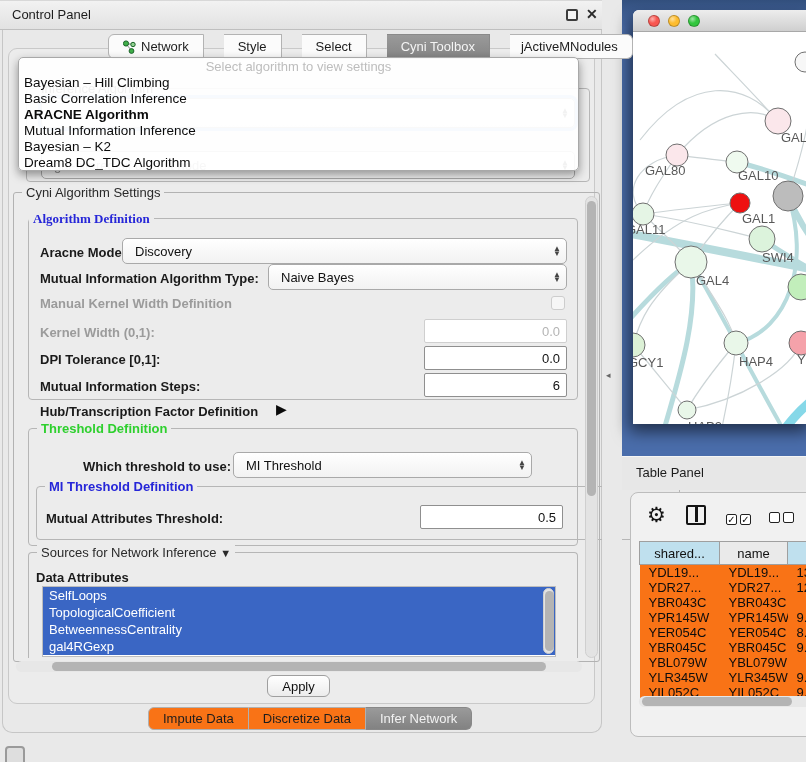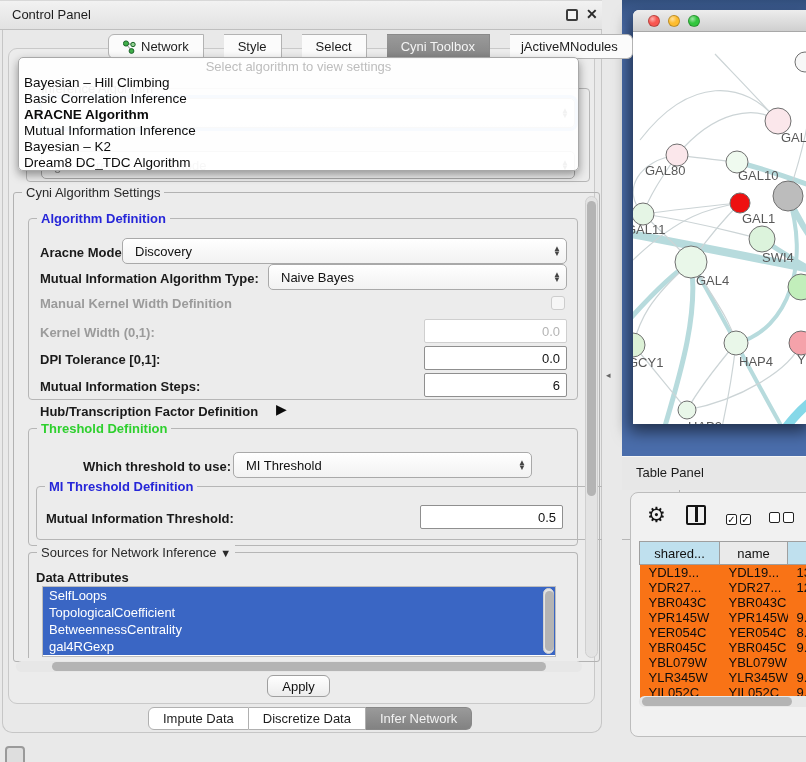--- a/index.html
+++ b/index.html
@@ -62,21 +62,21 @@
   .hthumb { position:absolute; top:1px; height:9px; background:#b4b4b4; border-radius:5px; cursor:pointer;}
 
   
   #attr-list { background:#fff; border:1px solid #bdbdbd; overflow:hidden; }
   .attr-item { height:17px; line-height:17px; font-size:13px; color:#fff; background:#3a66c4; padding-left:6px; cursor:pointer;}
 
   .btn { background:linear-gradient(#ffffff,#ececec); border:1px solid #9f9f9f; border-radius:6px;
     font-size:13px; color:#111; display:flex; align-items:center; justify-content:center; cursor:pointer;}
 
   #bottom-tabs { left:148px; top:707px; height:23px; display:flex; z-index:4;}
-  .btab { padding:0 14px; font-size:13px; display:flex; align-items:center; background:#ffffff;
+  .btab { padding:0 14px; font-size:13px; display:flex; align-items:center; background:#f97316;
     border:1px solid #b0b0b0; border-left:none; cursor:pointer; color:#1d1d1d; white-space:nowrap;}
   .btab:first-child { border-left:1px solid #b0b0b0; border-radius:6px 0 0 6px;}
   .btab:last-child { border-radius:0 6px 6px 0;}
   .btab.sel { background:linear-gradient(#9a9a9a,#828282); color:#f2f2f2; border-color:#888;}
 
   
   #splitter { left:602px; top:0; width:20px; height:735px; background:#e9e9e9; }
   #splitter-arrow { left:606px; top:370px; font-size:9px; color:#666; cursor:pointer;}
 
   
@@ -164,21 +164,21 @@
         <div class="algo-item">Bayesian – K2</div>
         <div class="algo-item">Dream8 DC_TDC Algorithm</div>
       </div>
   </div>
 
   <div class="abs groupbox" id="settings-group">
     <span class="grouptitle">Cyni Algorithm Settings</span>
   </div>
 
   <div class="abs groupbox" style="left:28px;top:218px;width:550px;height:182px;">
-    <span class="grouptitle bluetitle" style="left:8px;">Algorithm Definition</span>
+    <span class="grouptitle bluetitle" style="left:0;font-family:Liberation Serif, serif;">Algorithm Definition</span>
   </div>
   <span class="abs lbl" style="left:40px;top:245px;">Aracne Mode:</span>
   <div class="abs combo" style="left:122px;top:238px;width:445px;height:26px;">
     <span class="val">Discovery</span>
     <span class="spin">
         <span>▲</span>
         <span>▼</span>
       </span>
   </div>
   <span class="abs lbl" style="left:40px;top:271px;">Mutual Information Algorithm Type:</span>
@@ -208,21 +208,21 @@
   <div class="abs combo" style="left:233px;top:452px;width:299px;height:26px;">
     <span class="val">MI Threshold</span>
     <span class="spin">
         <span>▲</span>
         <span>▼</span>
       </span>
   </div>
   <div class="abs groupbox" style="left:36px;top:486px;width:644px;height:54px;">
     <span class="grouptitle bluetitle" style="left:8px;">MI Threshold Definition</span>
   </div>
-  <span class="abs lbl" style="left:46px;top:511px;">Mutual Information Threshold:</span>
+  <span class="abs lbl" style="left:46px;top:511px;">Mutual Attributes Threshold:</span>
   <input class="abs field" style="left: 420px; top: 505px; width: 143px; height: 24px;" value="0.5">
 
   <div class="abs groupbox" style="left:28px;top:552px;width:550px;height:106px;border-bottom:none;border-radius:4px 4px 0 0;">
     <span class="grouptitle" style="left:8px;">
       <span>Sources for Network Inference</span>
       <span style="font-size:11px;">▼</span>
     </span>
   </div>
   <span class="abs lbl" style="left:36px;top:570px;">Data Attributes</span>
   <div class="abs" id="attr-list" style="left:42px;top:586px;width:514px;height:71px;">

